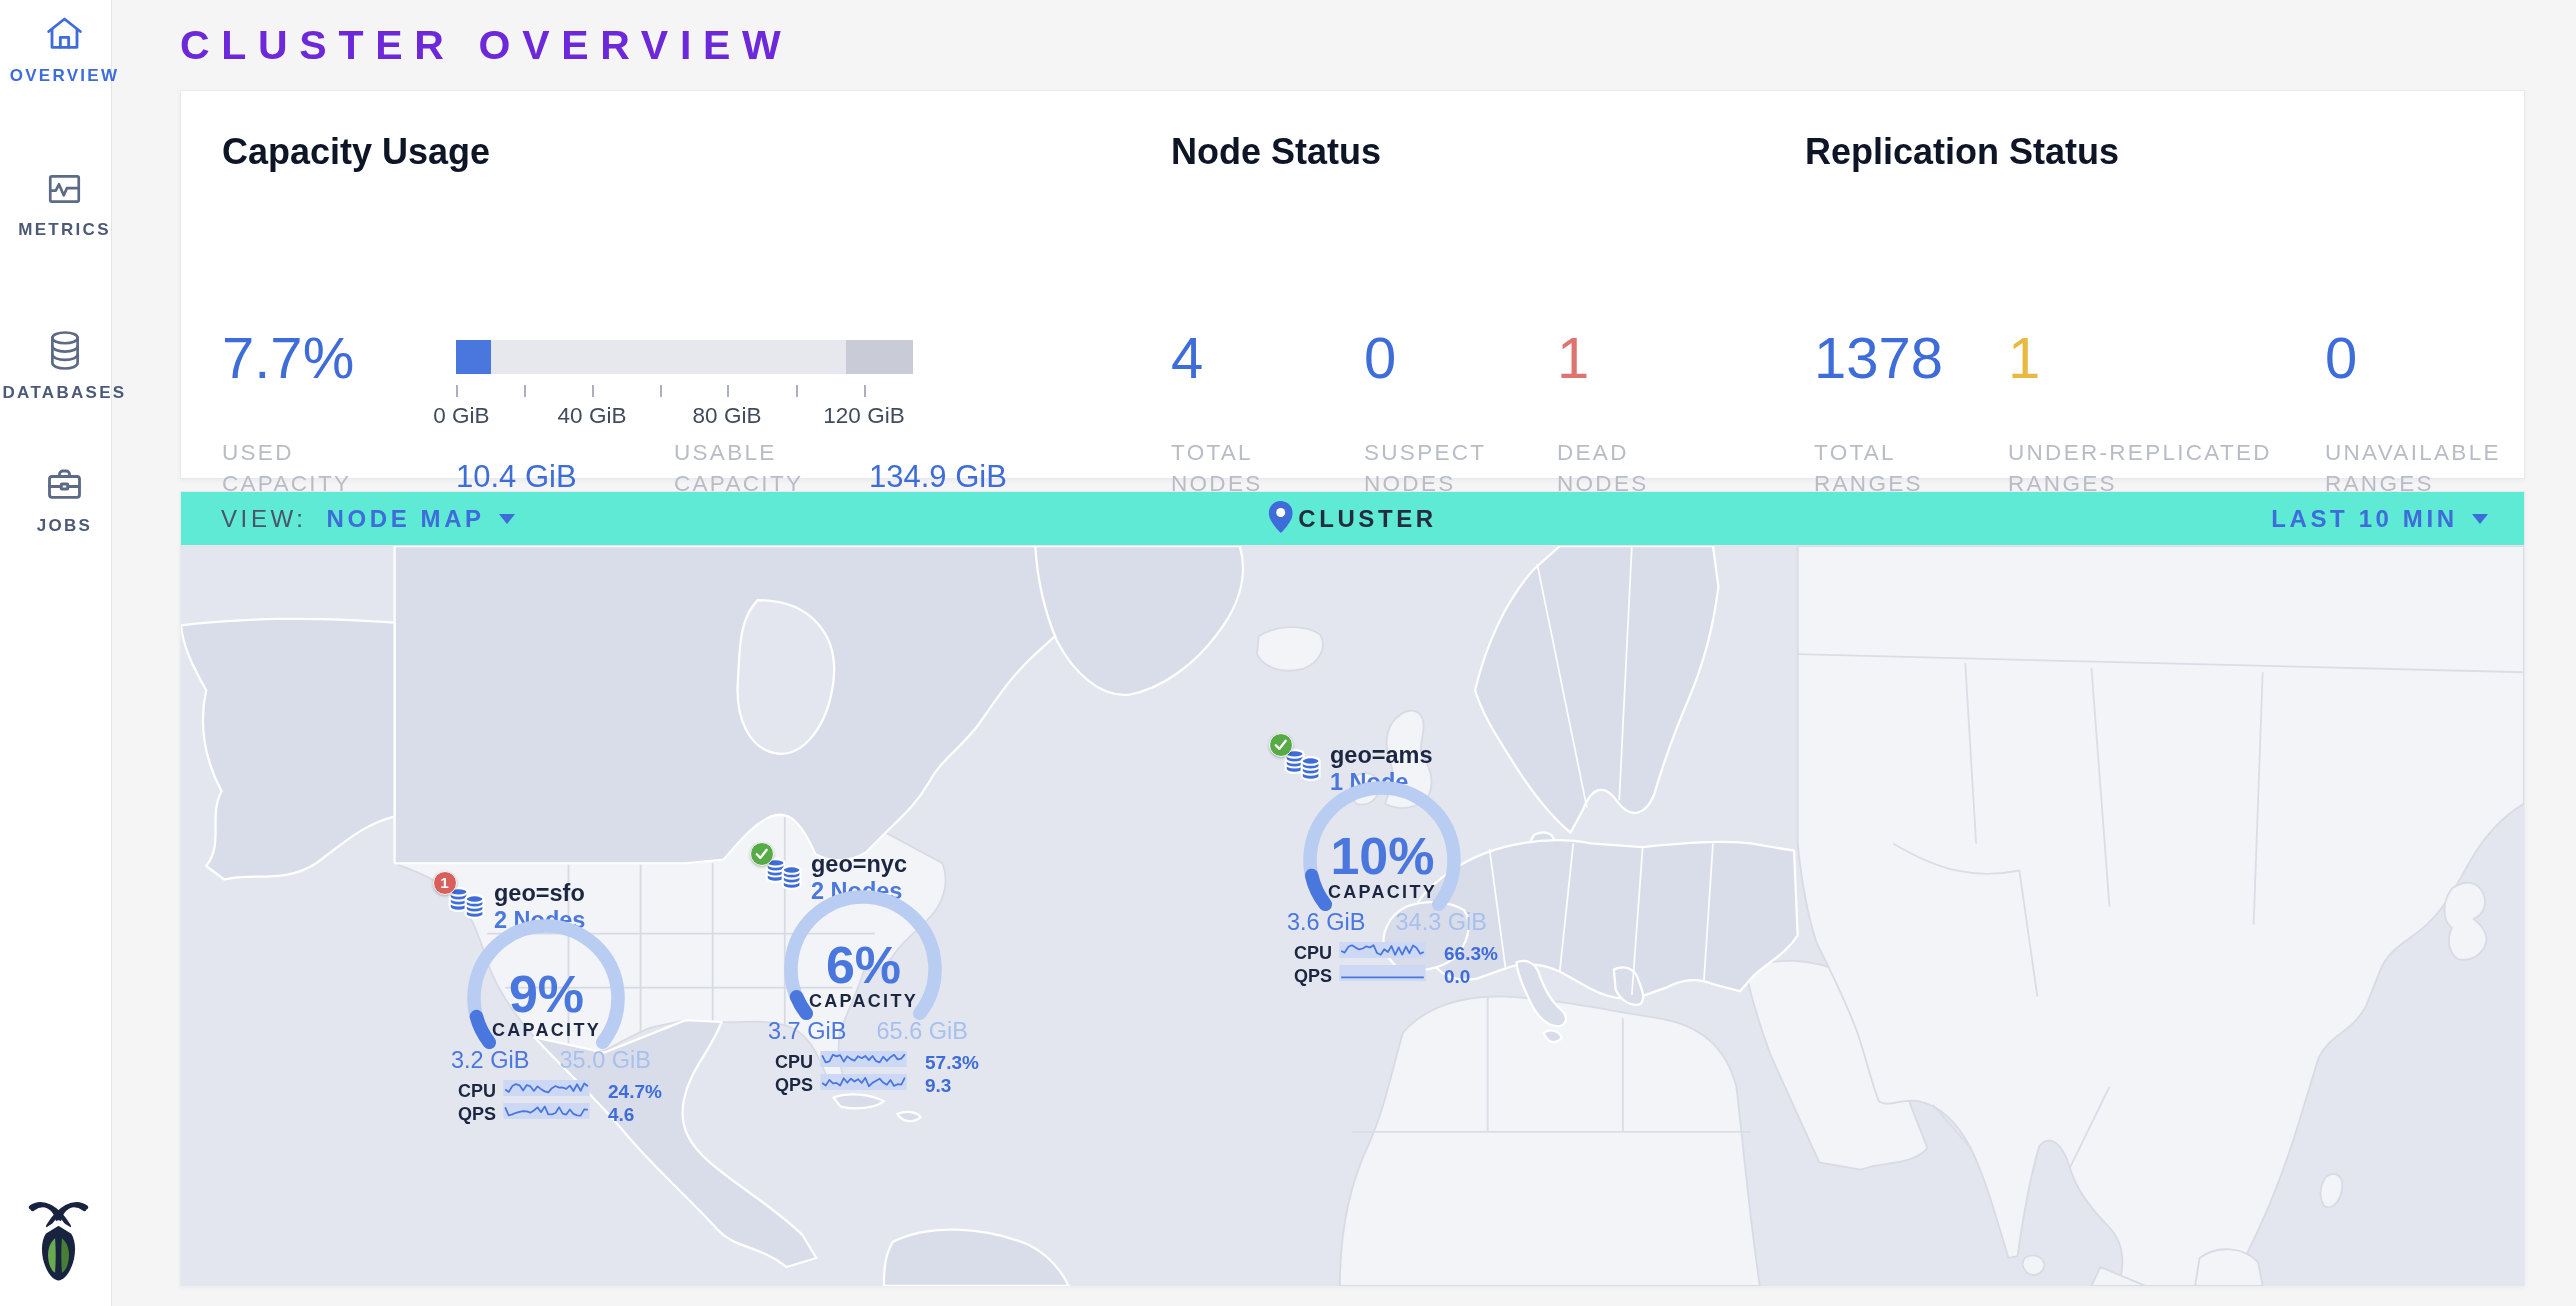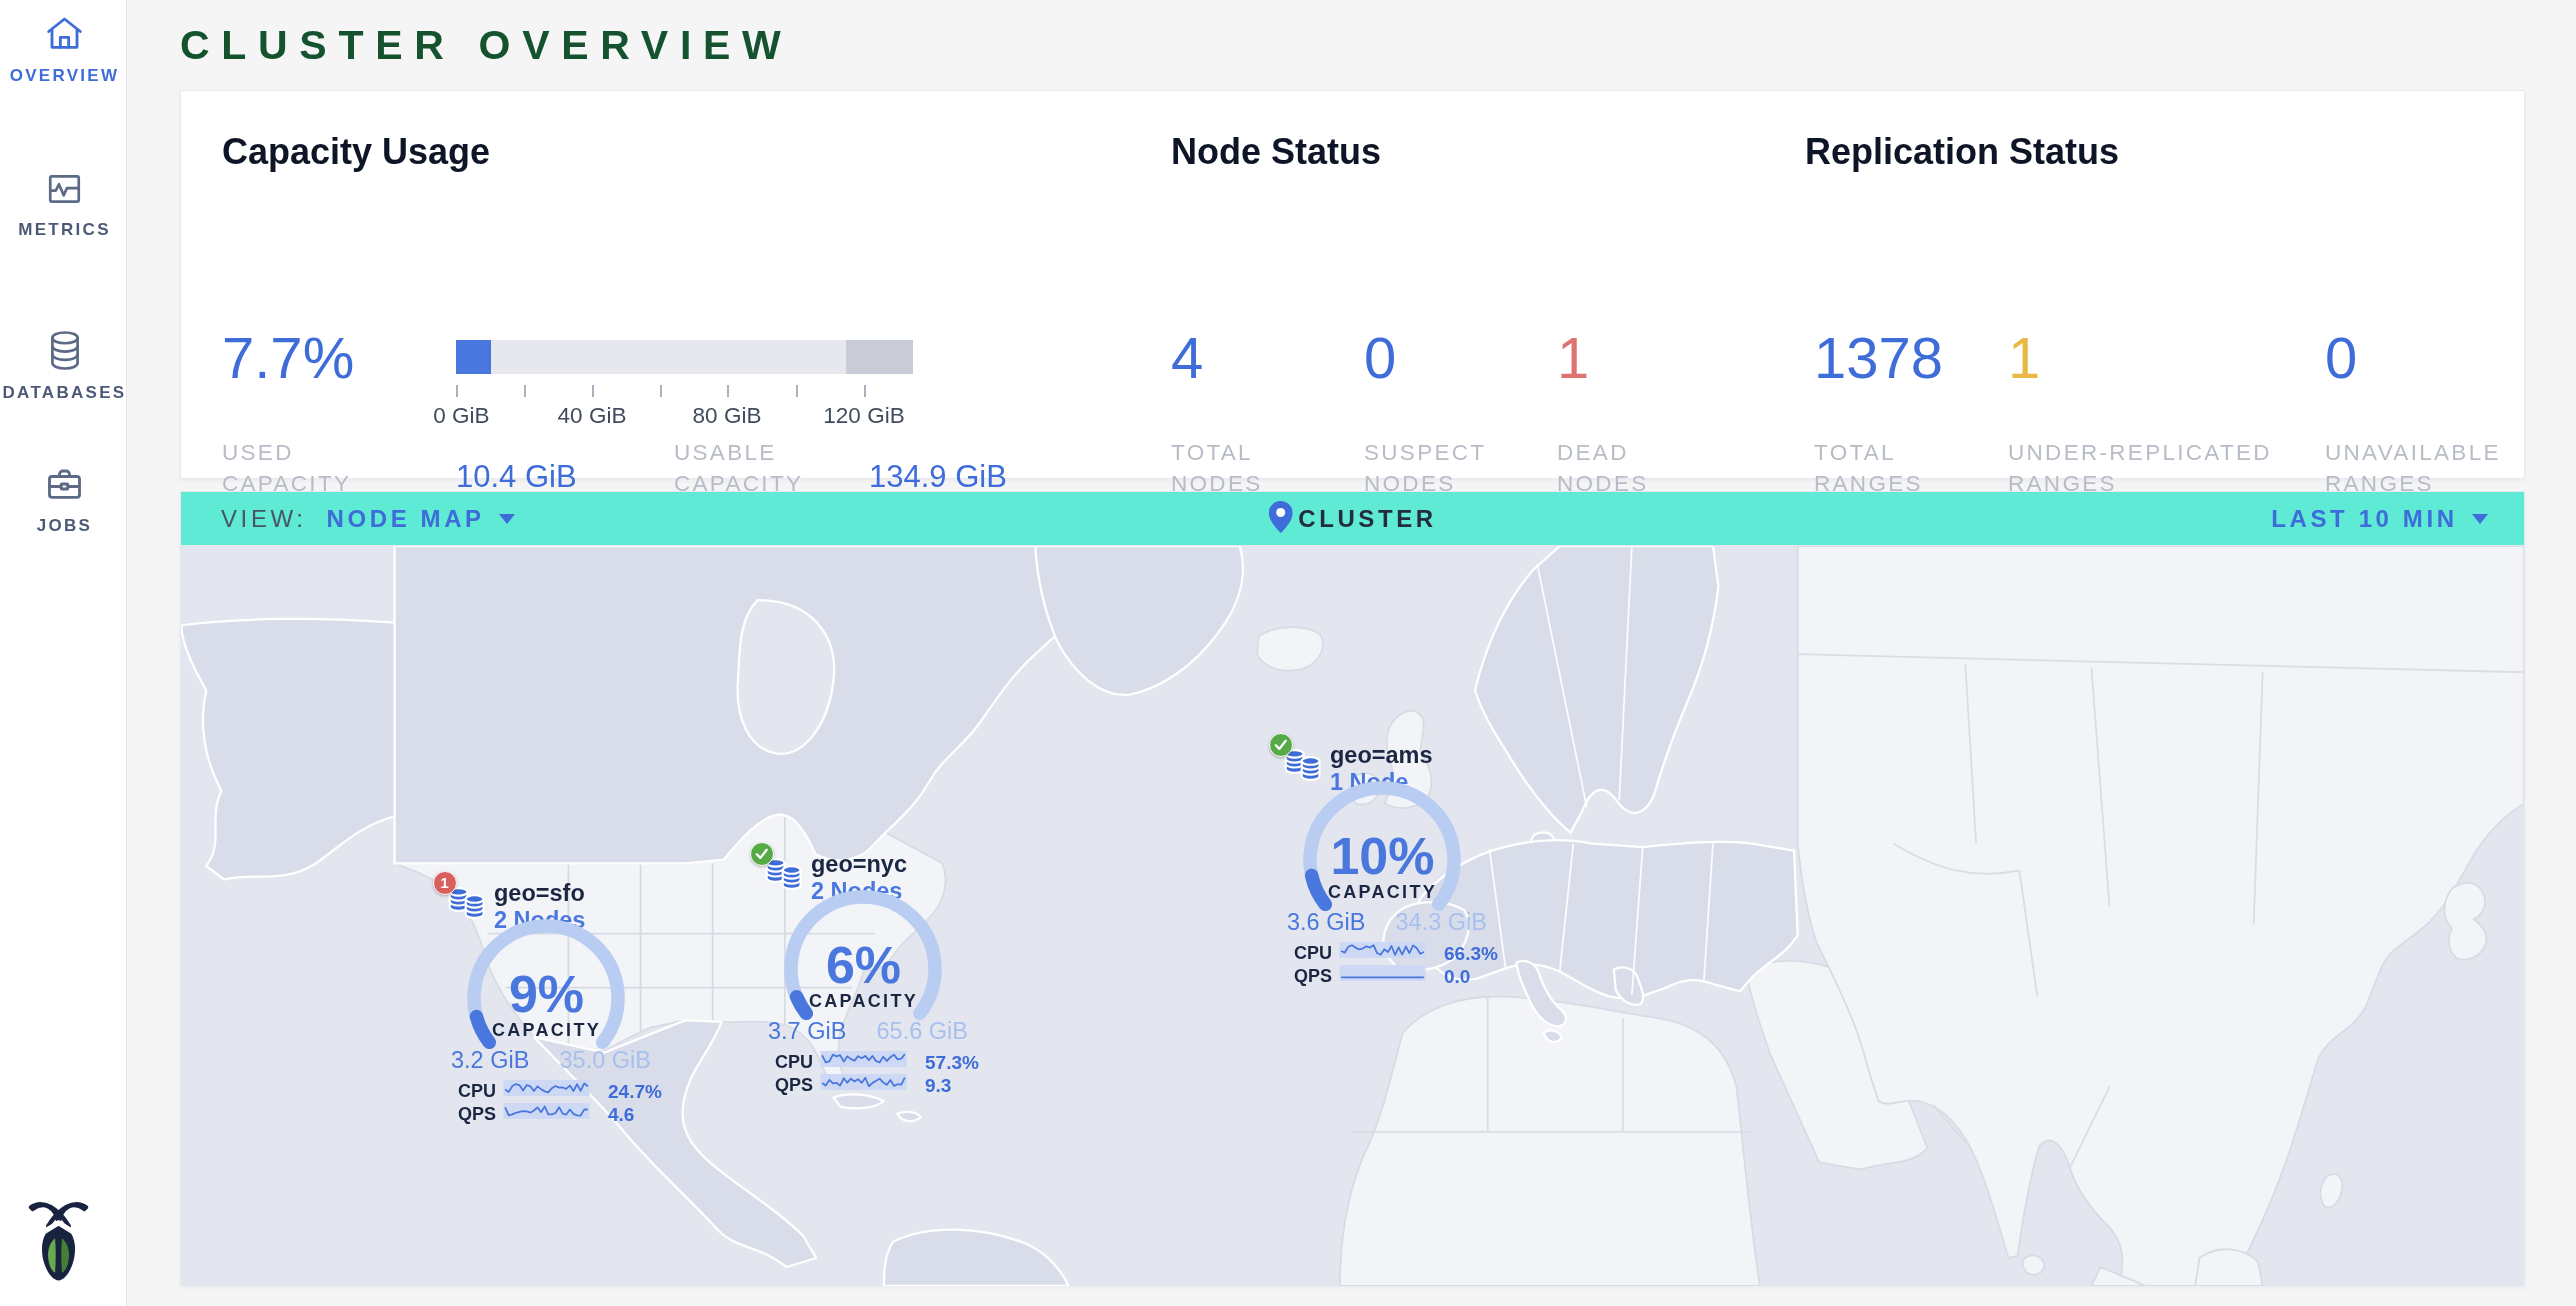--- a/index.html
+++ b/index.html
@@ -1,33 +1,33 @@
 <!DOCTYPE html>
 <html style="font-size:14.4px"><head>
 <meta charset="utf-8">
 <style>
   * { margin:0; padding:0; box-sizing:border-box; }
   html,body { width:2576px; height:1306px; overflow:hidden; }
   body { font-family:"Liberation Sans", sans-serif; background:#f5f5f6; position:relative; }
   .page { position:relative; width:2576px; height:1306px; }
 
   
-  .sidebar { position:absolute; left:0; top:0; width:127px; height:1306px; background:#ffffff;
+  .sidebar { position:absolute; left:0; top:0; width:112px; height:1306px; background:#ffffff;
              border-right:1.8px solid #e4e5e9; z-index:5; }
   .nav-item { position:absolute; left:0; width:129px; text-align:center; cursor:pointer; color:#5c6a86; }
   .nav-item .nicon { display:block; margin:0 auto; }
   .nav-item .nlabel { display:block; margin-top:9px; font-size:17px; font-weight:bold; letter-spacing:2.3px; color:#4c5a77; }
   .nav-item.active { color:#3e6cd9; }
   .nav-item.active .nlabel { color:#3e6cd9; }
   .nav-overview { top:14.4px; } .nav-metrics { top:170px; } .nav-databases { top:330px; } .nav-jobs { top:464px; }
   .side-logo { position:absolute; left:23.5px; top:1194px; width:69px; height:92px; }
 
   
   .page-title { position:absolute; left:180px; top:21.6px; font-size:41px; font-weight:bold;
-                letter-spacing:11.7px; color:#14532d; }
+                letter-spacing:11.7px; color:#6d28d9; }
 
   
   .card { position:absolute; background:#fff; border:0.9px solid #e8e9ed; box-shadow:0 1.8px 4.5px rgba(40,50,70,.05); }
   .card-stats { left:180px; top:90px; width:2345px; height:389px; }
   .card-map   { left:180px; top:491px; width:2345px; height:795px; }
 
   .sec-title { position:absolute; top:40px; font-size:36px; font-weight:bold; color:#0e1526; }
   .t-capacity { left:41px; } .t-nodes { left:990px; } .t-repl { left:1624px; }
 
   .big-num { position:absolute; top:233px; font-size:58px; font-weight:500; color:#3e6cd9; }

